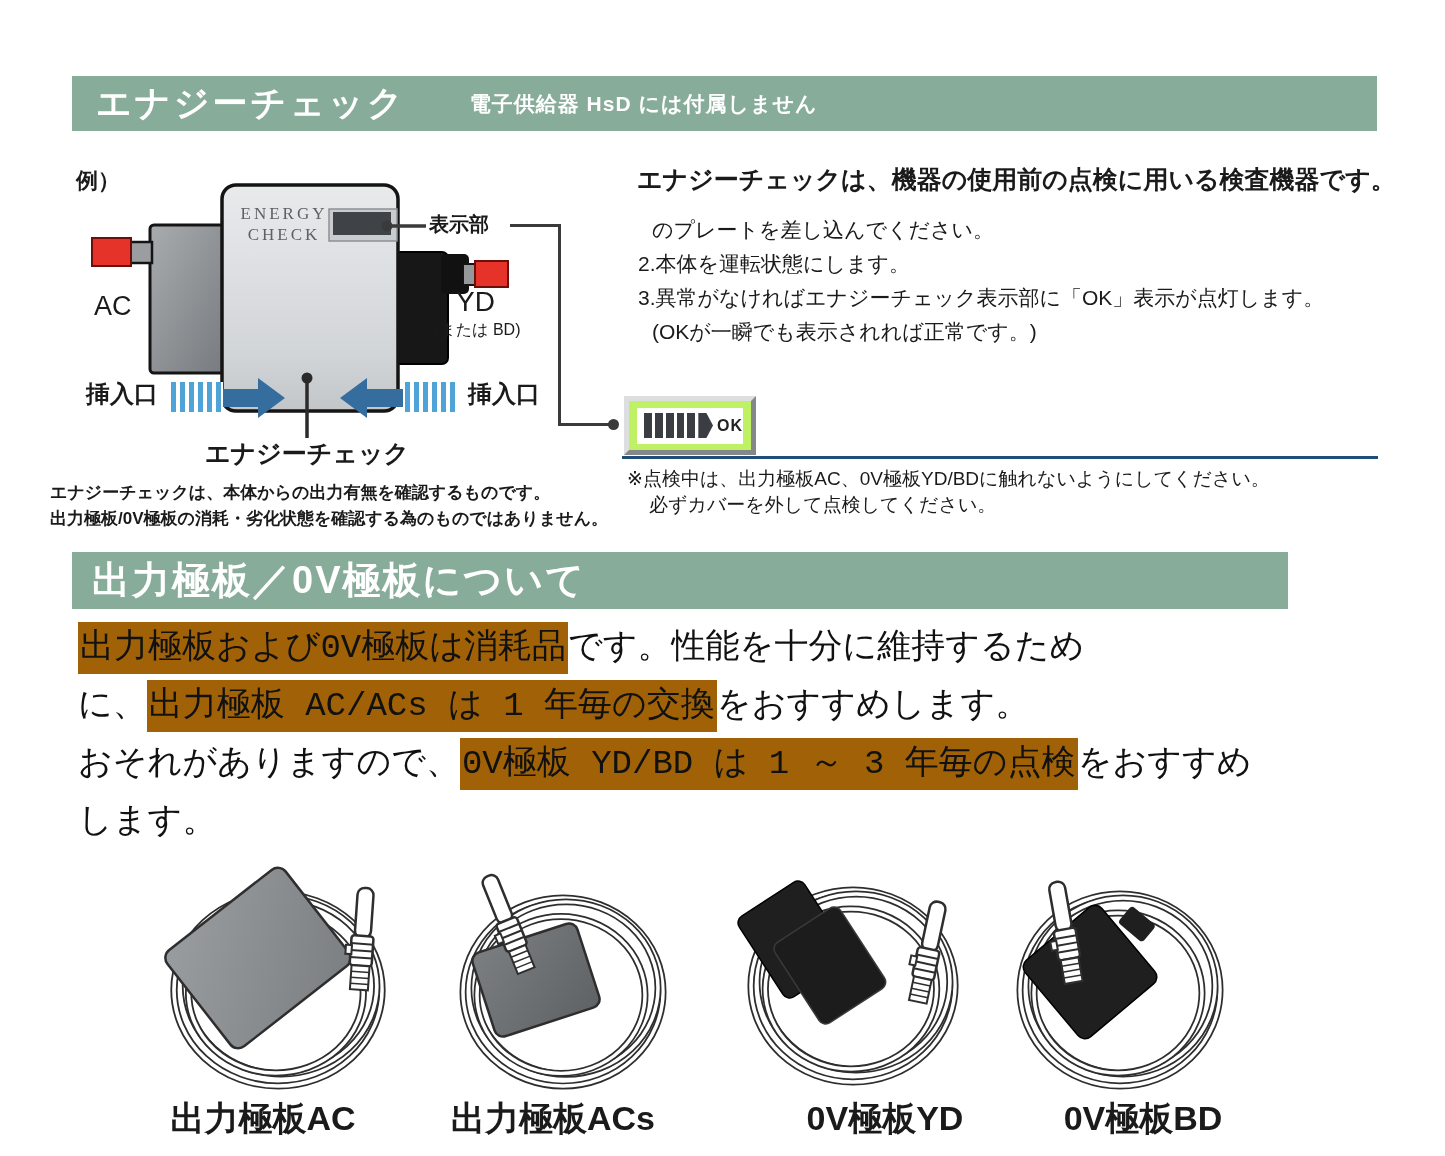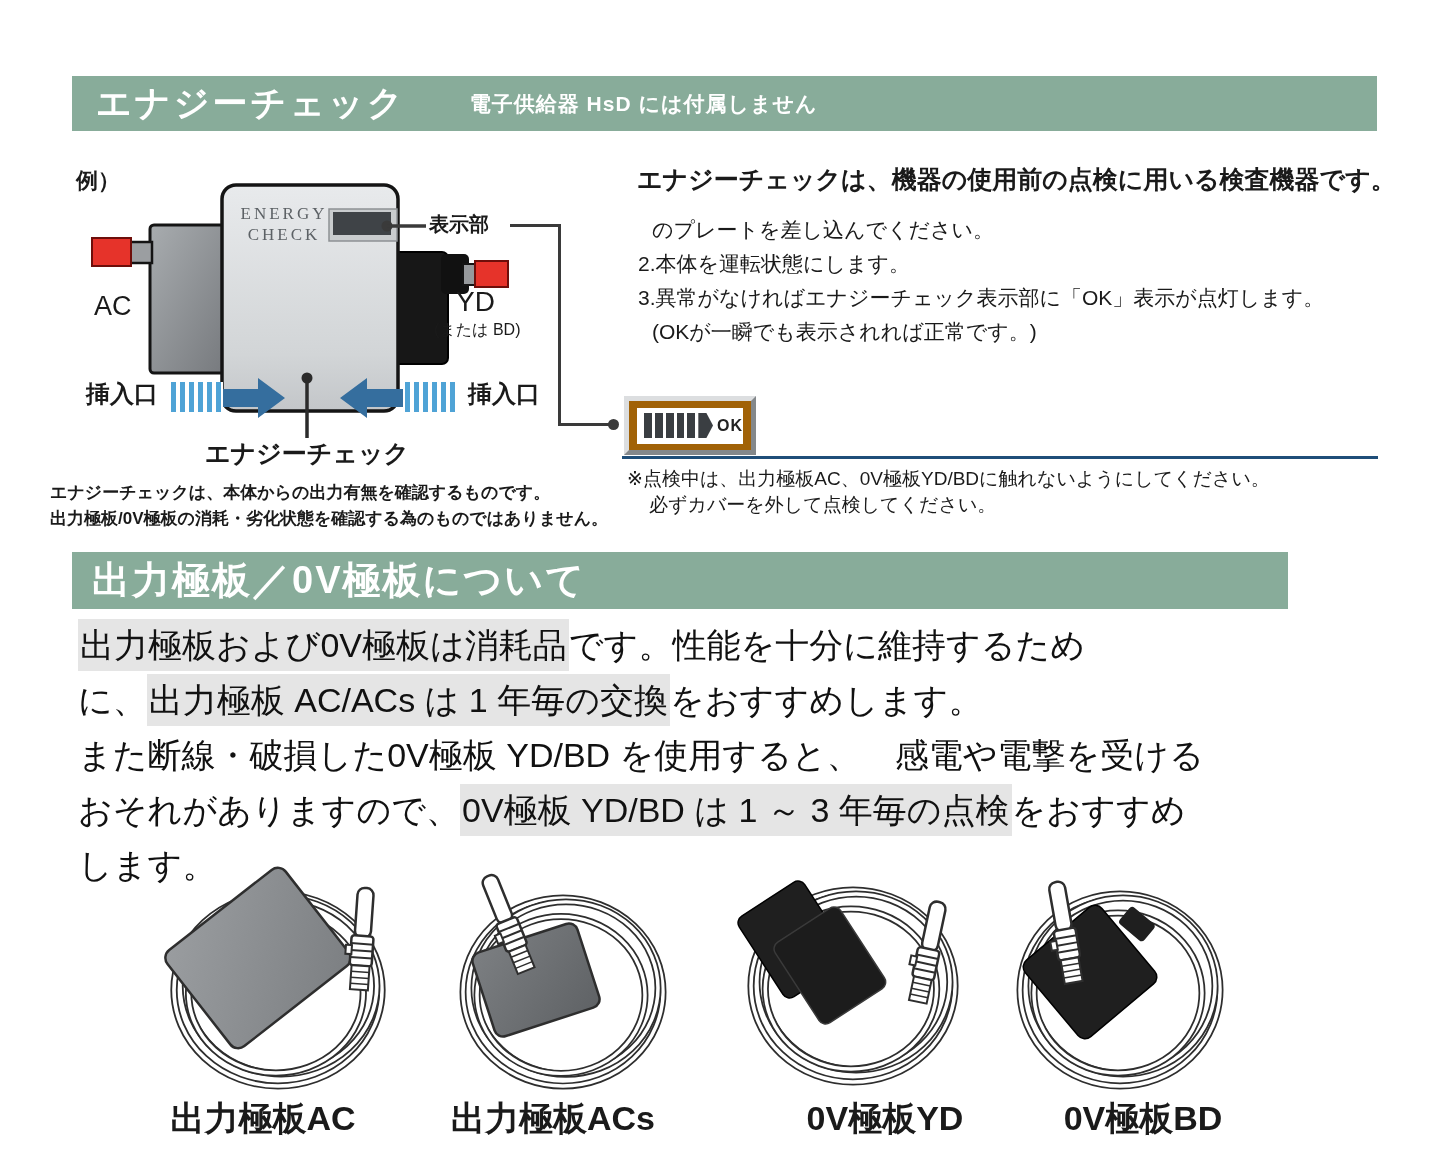--- a/index.html
+++ b/index.html
@@ -18,21 +18,21 @@
   #header2 .h-title { font-size:38px; margin-left:20px; letter-spacing:2px; }
 
   
   .dlabel { font-weight:bold; color:#1a1a1a; white-space:nowrap; }
 
   
   .seg { background:#3a3a3a; }
   .cdot { width:11px; height:11px; border-radius:50%; background:#3a3a3a; }
 
   
-  #ok-box { left:624px; top:396px; width:132px; height:59px; background:#a16207;
+  #ok-box { left:624px; top:396px; width:132px; height:59px; background:#bef264;
             border-top:5px solid #dcdee0; border-left:5px solid #dcdee0;
             border-bottom:5px solid #84888b; border-right:5px solid #84888b;
             display:flex; align-items:center; justify-content:center; }
   #ok-inner { background:#fff; width:106px; height:36px; display:flex; align-items:center;
               padding-left:7px; }
   .okbar { width:8px; height:25px; background:#3a3e42; margin-right:3px; }
   .okarrow { width:15px; height:25px; background:#3a3e42; margin-right:4px;
              clip-path:polygon(0 0,55% 0,100% 50%,55% 100%,0 100%); }
   #ok-text { font-size:16px; font-weight:900; color:#222; letter-spacing:1px; }
 
@@ -46,21 +46,21 @@
   #diagram-note { left:50px; top:480px; font-size:17px; font-weight:bold; line-height:26px; white-space:nowrap; }
 
   
   #device-svg { left:45px; top:160px; }
   #energy-check-text { left:238px; top:203px; width:92px; text-align:center;
        font-family:"Liberation Serif","DejaVu Serif",serif; font-size:17px; line-height:21px;
        letter-spacing:3px; color:#5c6165; }
 
   
   #para { left:78px; top:618px; font-size:34px; line-height:55px; white-space:nowrap; color:#111; }
-  .hl { background:#e5e5e5; padding:7px 2px; }
+  .hl { background:#a16207; padding:7px 2px;font-family:Liberation Mono, monospace; }
 
   
   .fig { top:860px; width:300px; height:240px; }
   #fig1 { left:150px; } #fig2 { left:438px; } #fig3 { left:733px; } #fig4 { left:998px; }
   .fig-label { top:1096px; width:240px; text-align:center; font-size:34px; font-weight:bold; white-space:nowrap; }
   #flabel1 { left:143px; } #flabel2 { left:433px; } #flabel3 { left:765px; } #flabel4 { left:1023px; }
 </style>
 </head>
 <body>
 
@@ -194,21 +194,20 @@
   <div>出力極板/0V極板の消耗・劣化状態を確認する為のものではありません。</div>
 </div>
 
 <div id="header2" class="abs sec-header">
   <span class="h-title">出力極板／0V極板について</span>
 </div>
 
 <div id="para" class="abs">
   <div><span class="hl">出力極板および0V極板は消耗品</span><span>です。性能を十分に維持するため</span></div>
   <div><span>に、</span><span class="hl">出力極板 AC/ACs は 1 年毎の交換</span><span>をおすすめします。</span></div>
-  <div>また断線・破損した0V極板 YD/BD を使用すると、　感電や電撃を受ける</div>
   <div><span>おそれがありますので、</span><span class="hl">0V極板 YD/BD は 1 ～ 3 年毎の点検</span><span>をおすすめ</span></div>
   <div>します。</div>
 </div>
 
 <svg id="fig1" class="abs fig" viewBox="0 0 300 240">
   <use href="#coil" transform="translate(128,130) scale(1.04,1)"></use>
   <g transform="rotate(-38 108 98)">
     <rect x="33" y="37" width="150" height="122" rx="10" fill="url(#gp1)" stroke="#2e2e2e" stroke-width="2.5"></rect>
   </g>
   <g transform="translate(216,28) rotate(4)">

